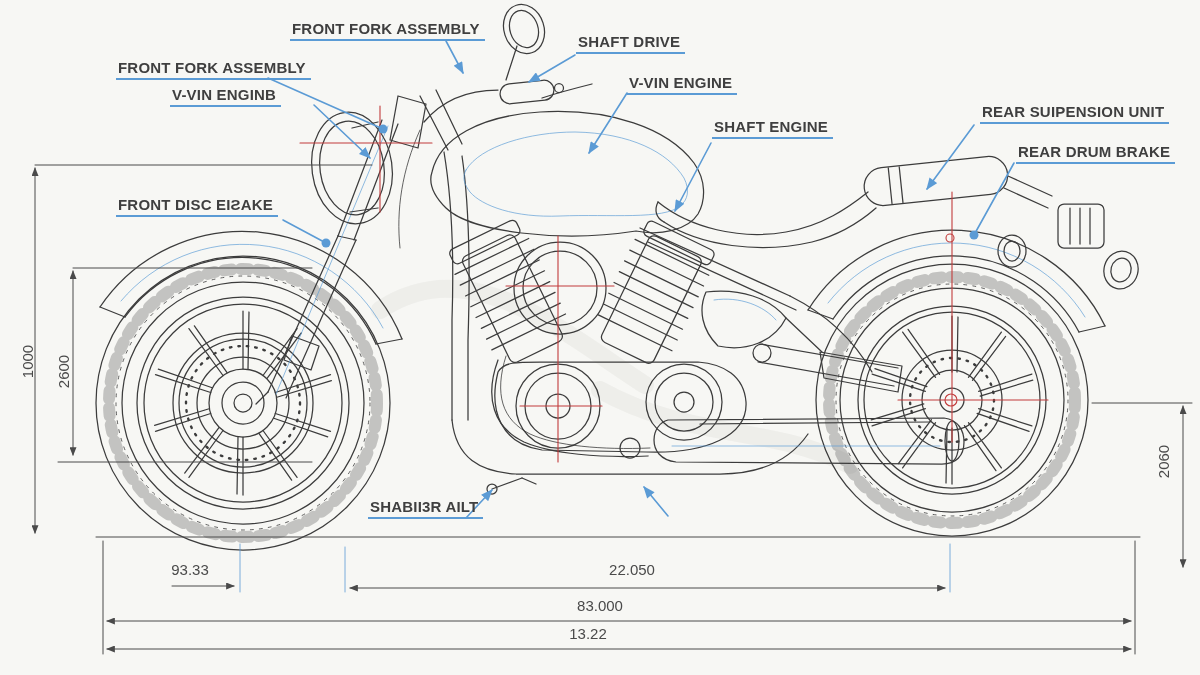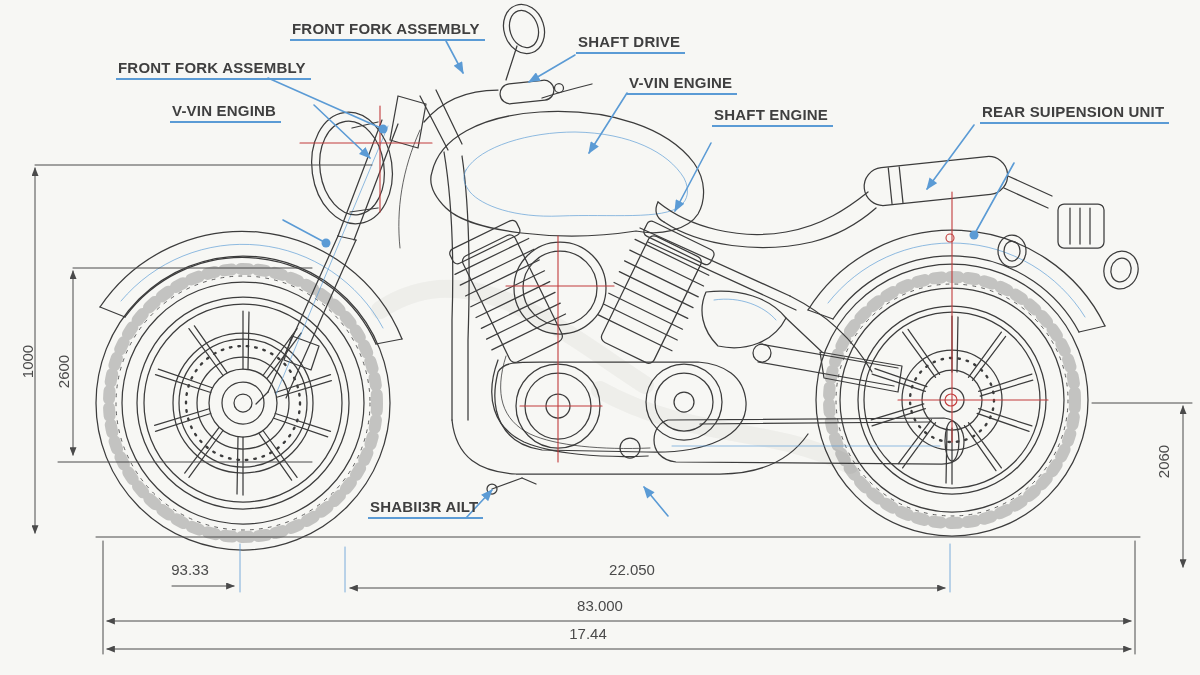--- a/index.html
+++ b/index.html
@@ -293,28 +293,30 @@
     <line x1="950" y1="544" x2="950" y2="592" class="blue thin"></line>
     <line x1="172" y1="586" x2="234" y2="586" class="dim" marker-end="url(#arr)"></line>
     <line x1="350" y1="588" x2="945" y2="588" class="dim" marker-start="url(#arr)" marker-end="url(#arr)"></line>
     <line x1="107" y1="621" x2="1131" y2="621" class="dim" marker-start="url(#arr)" marker-end="url(#arr)"></line>
     <line x1="107" y1="649" x2="1131" y2="649" class="dim" marker-start="url(#arr)" marker-end="url(#arr)"></line>
   </g>
 </svg>
 
 <div class="lbl" style="left:290px;top:20px">FRONT FORK ASSEMBLY</div>
 <div class="lbl" style="left:116px;top:59px">FRONT FORK ASSEMBLY</div>
-<div class="lbl" style="left:170px;top:102px">V-VIN ENGINB</div>
+<div class="lbl" style="left:170px;top:86px">V-VIN ENGINB</div>
 <div class="lbl" style="left:576px;top:33px">SHAFT DRIVE</div>
 <div class="lbl" style="left:627px;top:74px">V-VIN ENGINE</div>
-<div class="lbl" style="left:712px;top:106px">SHAFT ENGINE</div>
+<div class="lbl" style="left:712px;top:118px">SHAFT ENGINE</div>
 <div class="lbl" style="left:980px;top:103px">REAR SUIPENSION UNIT</div>
+<div class="lbl" style="left:1016px;top:143px">REAR DRUM BRAKE</div>
+<div class="lbl" style="left:116px;top:196px">FRONT DISC EIƧAKE</div>
 <div class="lbl" style="left:368px;top:498px">SHABII3R AILT</div>
 
 <div class="dimtxt vdim" style="left:5px;top:353px">1000</div>
 <div class="dimtxt vdim" style="left:41px;top:363px">2600</div>
 <div class="dimtxt vdim" style="left:1141px;top:453px">2060</div>
 <div class="dimtxt" style="left:160px;top:561px;width:60px">93.33</div>
 <div class="dimtxt" style="left:592px;top:561px;width:80px">22.050</div>
 <div class="dimtxt" style="left:560px;top:597px;width:80px">83.000</div>
-<div class="dimtxt" style="left:548px;top:625px;width:80px">17.44</div>
+<div class="dimtxt" style="left:548px;top:625px;width:80px">13.22</div>
 
 </div>
 
 </body></html>

